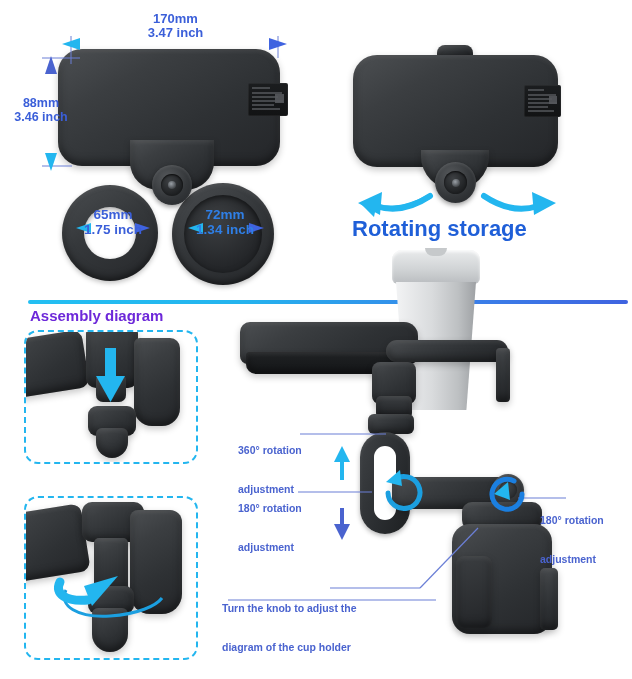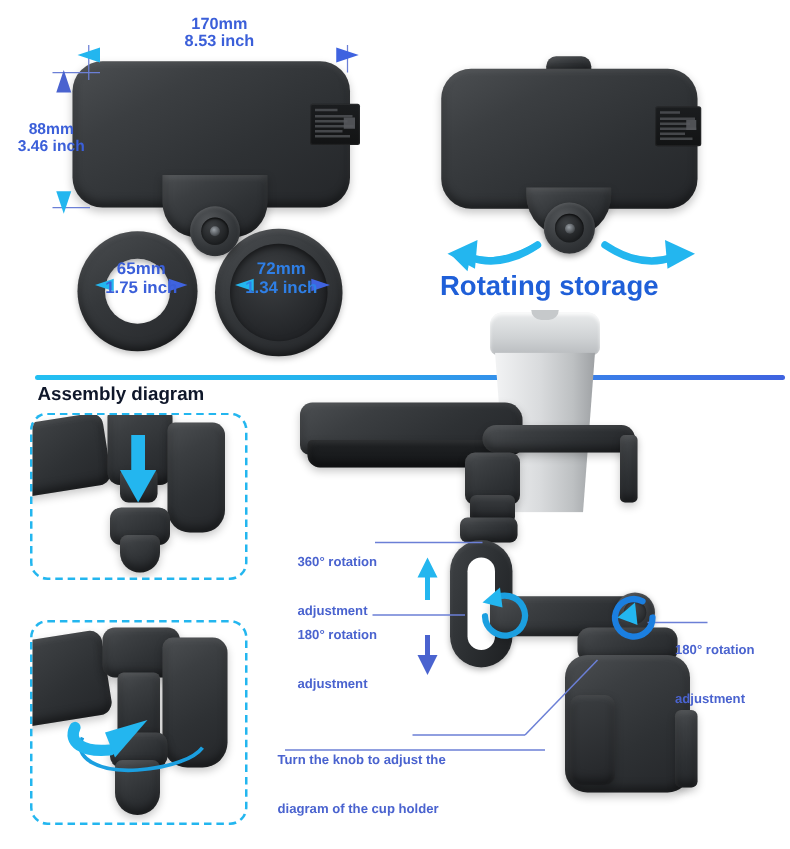--- a/index.html
+++ b/index.html
@@ -43,21 +43,21 @@
       overflow:hidden;box-shadow:inset 0 0 0 1px rgba(255,255,255,.06);}
   .speclabel i{position:absolute;display:block;background:#55585c;opacity:.75;}
 
   
   .divider{position:absolute;height:4px;border-radius:2px;
     background:linear-gradient(90deg,#23bff2 0%,#24b4ee 35%,#3a7ee8 75%,#3f63e0 100%);}
 
   
   .dashpanel{position:absolute;border:2px dashed #23b6ef;border-radius:14px;
              background:#ffffff;overflow:hidden;}
-  .section-title{position:absolute;color:#0f172a;font-weight:bold;
+  .section-title{position:absolute;color:#6d28d9;font-weight:bold;
                  font-size:15px;white-space:nowrap;}
   svg{position:absolute;overflow:visible;}
   .nosel{user-select:none;border-radius:19px;}
 </style>
 </head>
 <body>
 
 <div class="stage nosel">
 
   <div>
@@ -124,21 +124,21 @@
       <polygon points="76,228 91,223 91,233" fill="#23b6ef"></polygon>
       <polygon points="150,228 135,223 135,233" fill="#3f63e0"></polygon>
 
       <line x1="196" y1="228" x2="256" y2="228" stroke="url(#gS)" stroke-width="2.2"></line>
       <polygon points="188,228 203,223 203,233" fill="#23b6ef"></polygon>
       <polygon points="264,228 249,223 249,233" fill="#3f63e0"></polygon>
     </svg>
 
     <div class="dim-label" style="left:118px;top:12px;width:115px;font-size:13px;">
       <span class="l1">170mm</span>
-      <span class="l2">8.53 inch</span>
+      <span class="l2">3.47 inch</span>
     </div>
 
     <div class="dim-label" style="left:-4px;top:97px;width:90px;font-size:12.5px;">
       <span class="l1">88mm</span>
       <span class="l2">3.46 inch</span>
     </div>
 
     <div class="dim-label" style="left:66px;top:208px;width:94px;font-size:13.5px;">
       <span class="l1">65mm</span>
       <span class="l2">1.75 inch</span>

